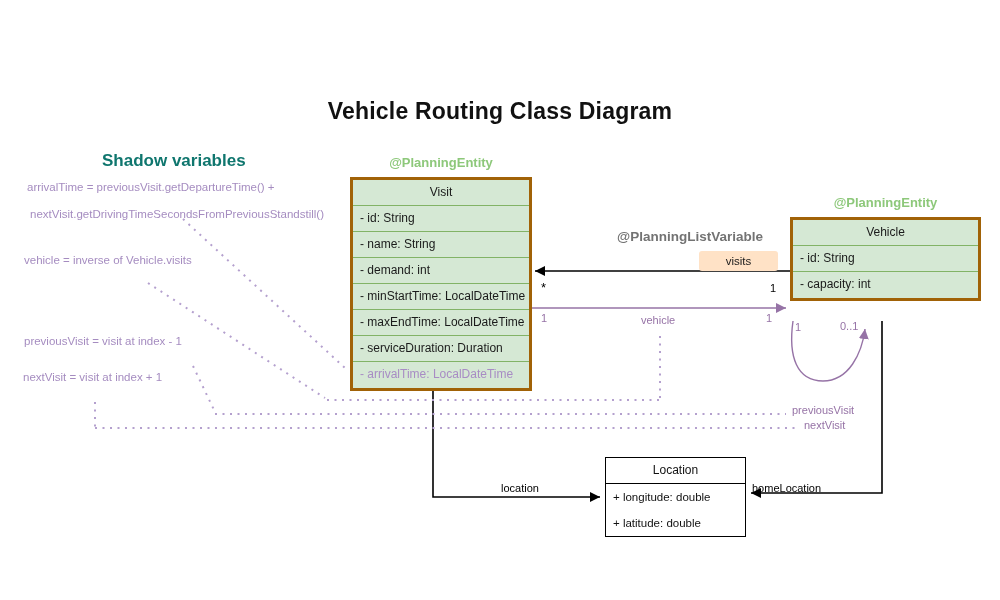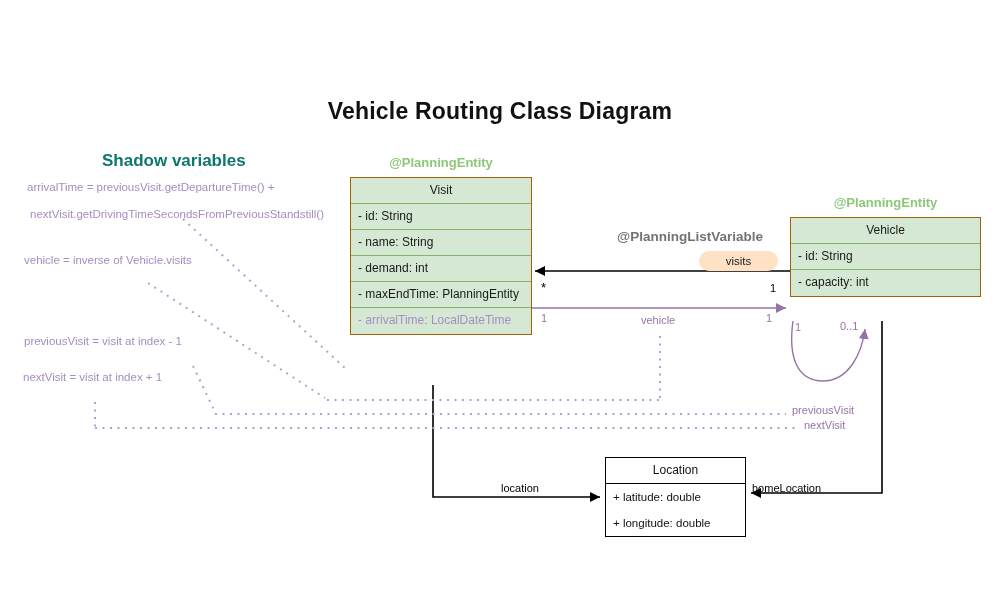--- a/index.html
+++ b/index.html
@@ -23,21 +23,21 @@
   #f-next{top:371px;left:23px;}
 
   .annotation-green{
     font-size:13px;font-weight:bold;color:#8dc87a;text-align:center;z-index:3;white-space:nowrap;
   }
   .annotation-orange{
     font-size:13.5px;font-weight:bold;color:#737373;z-index:3;white-space:nowrap;
   }
 
   .uml-box{
-    box-sizing:border-box;border:1px solid #a16207;background:#d5e8d4;z-index:2;
+    box-sizing:border-box;border:3px solid #a16207;background:#d5e8d4;z-index:2;
   }
   .uml-box .hdr{
     box-sizing:border-box;height:26px;line-height:25px;text-align:center;
     font-size:12px;color:#1a1a1a;border-bottom:1px solid #82b366;
   }
   .uml-box .row{
     box-sizing:border-box;height:26px;line-height:25px;padding-left:7px;
     font-size:12px;color:#1a1a1a;border-bottom:1px solid #82b366;white-space:nowrap;overflow:hidden;
   }
   .uml-box .row:last-child{border-bottom:none;}
@@ -54,21 +54,21 @@
     box-sizing:border-box;height:26px;line-height:25px;text-align:center;
     font-size:12px;color:#111;border-bottom:1px solid #000;
   }
   #location-box .row{
     box-sizing:border-box;height:26px;line-height:26px;padding-left:7px;
     font-size:11.5px;color:#111;white-space:nowrap;
   }
 
   #visits-chip{
     top:251px;left:699px;width:79px;height:20px;line-height:20px;
-    background:#ffe2c6;border-radius:10px;text-align:center;
+    background:#ffe2c6;border-radius:3px;text-align:center;
     font-size:11.5px;color:#1a1a1a;z-index:3;
   }
 
   .mult{font-size:11px;z-index:3;white-space:nowrap;}
   .mult.black{color:#000;}
   .mult.purple{color:#9673a6;}
   .edge-label{font-size:11px;color:#000;z-index:3;white-space:nowrap;}
   .edge-label.purple{color:#9673a6;}
 
   #m-visits-star{top:280px;left:541px;font-size:13px;}
@@ -130,35 +130,37 @@
   <div id="f-vehicle" class="abs formula">vehicle = inverse of Vehicle.visits</div>
   <div id="f-previous" class="abs formula">previousVisit = visit at index - 1</div>
   <div id="f-next" class="abs formula">nextVisit = visit at index + 1</div>
 
   <div class="abs annotation-green" style="top:155px;left:350px;width:182px;">@PlanningEntity</div>
   <div id="visit-box" class="abs uml-box">
     <div class="hdr">Visit</div>
     <div class="row">- id: String</div>
     <div class="row">- name: String</div>
     <div class="row">- demand: int</div>
-    <div class="row">- maxEndTime: PlanningEntity</div>
+    <div class="row">- minStartTime: LocalDateTime</div>
+    <div class="row">- maxEndTime: LocalDateTime</div>
+    <div class="row">- serviceDuration: Duration</div>
     <div class="row shadow-field">- arrivalTime: LocalDateTime</div>
   </div>
 
   <div class="abs annotation-green" style="top:195px;left:790px;width:191px;">@PlanningEntity</div>
   <div id="vehicle-box" class="abs uml-box">
     <div class="hdr">Vehicle</div>
     <div class="row">- id: String</div>
     <div class="row">- capacity: int</div>
   </div>
 
   <div id="location-box" class="abs">
     <div class="hdr">Location</div>
+    <div class="row">+ longitude: double</div>
     <div class="row">+ latitude: double</div>
-    <div class="row">+ longitude: double</div>
   </div>
 
   <div class="abs annotation-orange" style="top:229px;left:617px;">@PlanningListVariable</div>
   <div id="visits-chip" class="abs">visits</div>
 
   <div id="m-visits-star" class="abs mult black">*</div>
   <div id="m-visits-one" class="abs mult black">1</div>
   <div id="m-vehicle-one-l" class="abs mult purple">1</div>
   <div id="l-vehicle" class="abs edge-label purple">vehicle</div>
   <div id="m-vehicle-one-r" class="abs mult purple">1</div>

